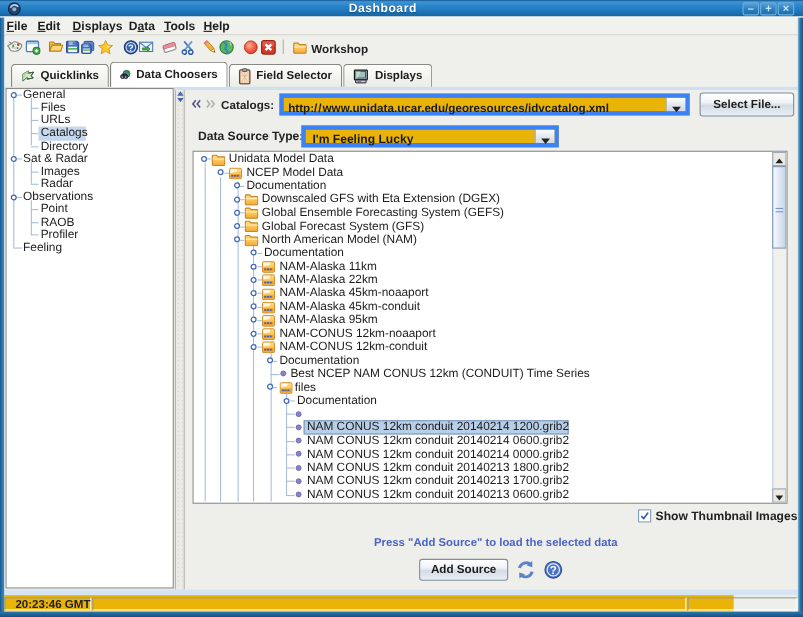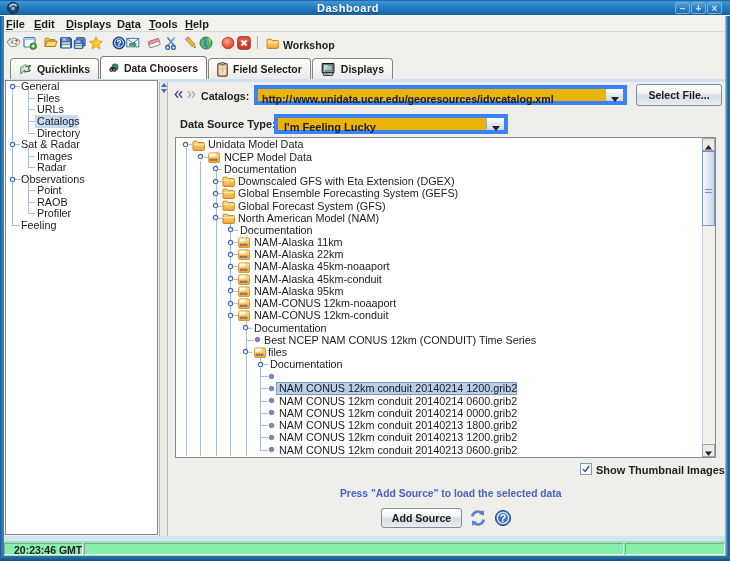--- a/index.html
+++ b/index.html
@@ -607,21 +607,21 @@
         <div class="a t11" style="left:103px;top:269px">NAM CONUS 12km conduit 20140214 0000.grib2</div>
         <div class="tl" style="left:84px;top:287px;width:8px;height:1px"></div>
         <svg class="a" style="left:92px;top:284px;" width="7" height="7" viewBox="0 0 7 7" xmlns="http://www.w3.org/2000/svg">
           <circle cx="3.5" cy="3.5" r="2.25" fill="#8a82c8" stroke="#6a62ae" stroke-width="0.8"></circle>
         </svg>
         <div class="a t11" style="left:103px;top:281px">NAM CONUS 12km conduit 20140213 1800.grib2</div>
         <div class="tl" style="left:84px;top:299px;width:8px;height:1px"></div>
         <svg class="a" style="left:92px;top:296px;" width="7" height="7" viewBox="0 0 7 7" xmlns="http://www.w3.org/2000/svg">
           <circle cx="3.5" cy="3.5" r="2.25" fill="#8a82c8" stroke="#6a62ae" stroke-width="0.8"></circle>
         </svg>
-        <div class="a t11" style="left:103px;top:293px">NAM CONUS 12km conduit 20140213 1200.grib2</div>
+        <div class="a t11" style="left:103px;top:293px">NAM CONUS 12km conduit 20140213 1700.grib2</div>
         <div class="tl" style="left:84px;top:312px;width:8px;height:1px"></div>
         <svg class="a" style="left:92px;top:308px;" width="7" height="7" viewBox="0 0 7 7" xmlns="http://www.w3.org/2000/svg">
           <circle cx="3.5" cy="3.5" r="2.25" fill="#8a82c8" stroke="#6a62ae" stroke-width="0.8"></circle>
         </svg>
         <div class="a t11" style="left:103px;top:306px">NAM CONUS 12km conduit 20140213 0600.grib2</div>
         <div class="a" style="left:526px;top:0;width:14px;height:319px">
           <div class="a" style="left:0;top:0;width:13px;height:319px;background:#f1f1ec;border-left:1px solid #c5d0de"></div>
           <div class="sb-btn" style="top:0px"><svg width="11" height="11" viewBox="0 0 11 11">
               <path d="M5.5 3 L9 7.5 L2 7.5 Z" fill="#222"></path>
             </svg></div>
@@ -648,19 +648,19 @@
         <path d="M14.8 10.6 A6.2 6.2 0 0 1 4.4 13.6" fill="none" stroke="#5b82c8" stroke-width="2.6"></path>
         <path d="M3.2 17 L3 11.4 L8.2 13 Z" fill="#5b82c8"></path>
       </svg>
       <svg class="a" style="left:490px;top:427px;" width="18" height="18" viewBox="0 0 18 18" xmlns="http://www.w3.org/2000/svg">
         <circle cx="9" cy="9" r="7.6" fill="#4a74c8" stroke="#2a4a8e" stroke-width="1"></circle>
         <circle cx="9" cy="9" r="5.6" fill="none" stroke="#dce8f8" stroke-width="1.2"></circle>
         <text x="9" y="12.8" font-size="10.5" font-weight="bold" fill="#fff" text-anchor="middle" font-family="Liberation Sans">?</text>
       </svg>
     </div>
 <div class="a" style="left:4px;top:536px;width:721px;height:5px;background:#d5e3f2"></div>
-<div class="a" style="left:4px;top:541px;width:721px;height:15px;background:#86efac">
+<div class="a" style="left:4px;top:541px;width:663px;height:15px;background:#eab308">
       <div class="seg" style="left:0px;width:79px">
         <div style="position:absolute;left:9px;top:0;font-size:10.5px" class="lbl">20:23:46 GMT</div>
       </div>
       <div class="seg" style="left:80px;width:540px"></div>
       <div class="seg" style="left:621px;width:100px"></div>
     </div>
 </div>
 </body></html>

